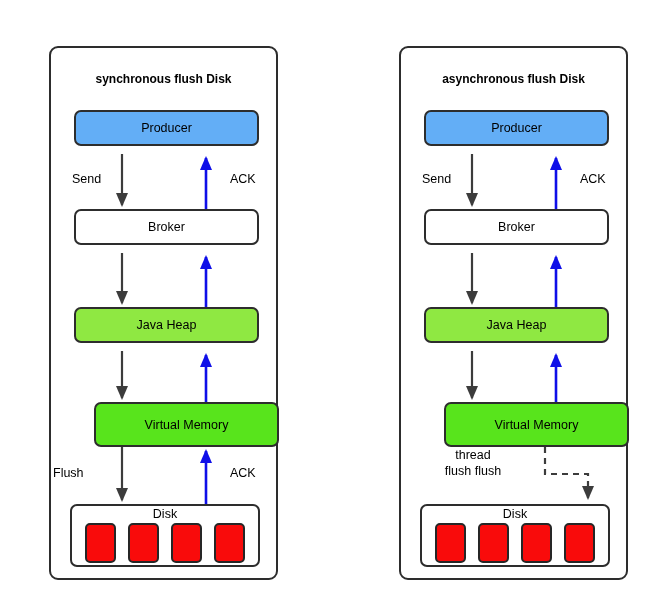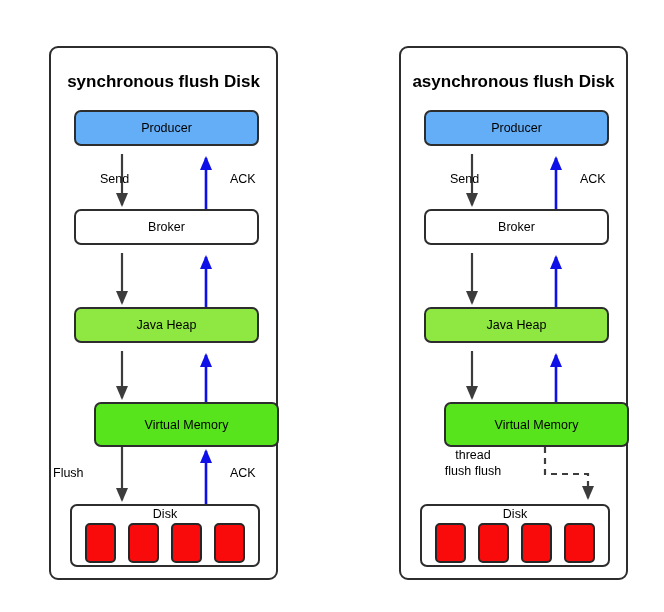--- a/index.html
+++ b/index.html
@@ -16,21 +16,21 @@
   body{font-family:"Liberation Sans","DejaVu Sans",sans-serif;color:#000;}
   .canvas{position:relative;width:664px;height:612px;background:#fff;}
   .panel{
     position:absolute;top:46px;width:229px;height:534px;
     background:#fff;border:2px solid var(--border);border-radius:9px;
   }
   .panel.left{left:49px;}
   .panel.right{left:399px;}
   .panel-title{
     position:absolute;top:24px;left:0;width:100%;
-    text-align:center;font-size:17px;font-weight:bold;color:#000;
+    text-align:center;font-size:12px;font-weight:bold;color:#000;
   }
   .arrows{position:absolute;left:0;top:0;width:229px;height:534px;pointer-events:none;}
   .edge-black{stroke:var(--arrow-black);stroke-width:2.2px;fill:none;}
   .edge-blue{stroke:var(--arrow-blue);stroke-width:2.6px;fill:none;}
   .edge-dashed{stroke:var(--arrow-black);stroke-width:2.2px;fill:none;stroke-dasharray:6 5;}
   .head-black{fill:var(--arrow-black);}
   .head-blue{fill:var(--arrow-blue);}
   .node{
     position:absolute;left:23px;width:185px;height:36px;
     border:2px solid var(--border);border-radius:7px;
@@ -46,21 +46,21 @@
     border:2px solid var(--border);border-radius:7px;background:#fff;
     display:flex;flex-direction:column;align-items:center;
   }
   .disk-label{font-size:12.5px;line-height:15px;margin-top:1px;}
   .disk-blocks{display:flex;gap:12px;margin-top:1px;}
   .disk-block{
     width:31px;height:40px;background:var(--disk-block-fill);
     border:2px solid #262626;border-radius:5px;
   }
   .edge-label{position:absolute;font-size:12.5px;color:#000;white-space:nowrap;}
-  .lbl-send{left:21px;top:124px;margin-left:28px;}
+  .lbl-send{left:21px;top:124px;}
   .lbl-ack-top{left:179px;top:124px;}
   .lbl-flush{left:2px;top:418px;}
   .lbl-ack-bottom{left:179px;top:418px;}
   .lbl-async{
     left:2px;top:399px;width:140px;text-align:center;
     font-size:12.5px;line-height:16px;
   }
   .lbl-async span{display:block;}
 </style>
 </head>

